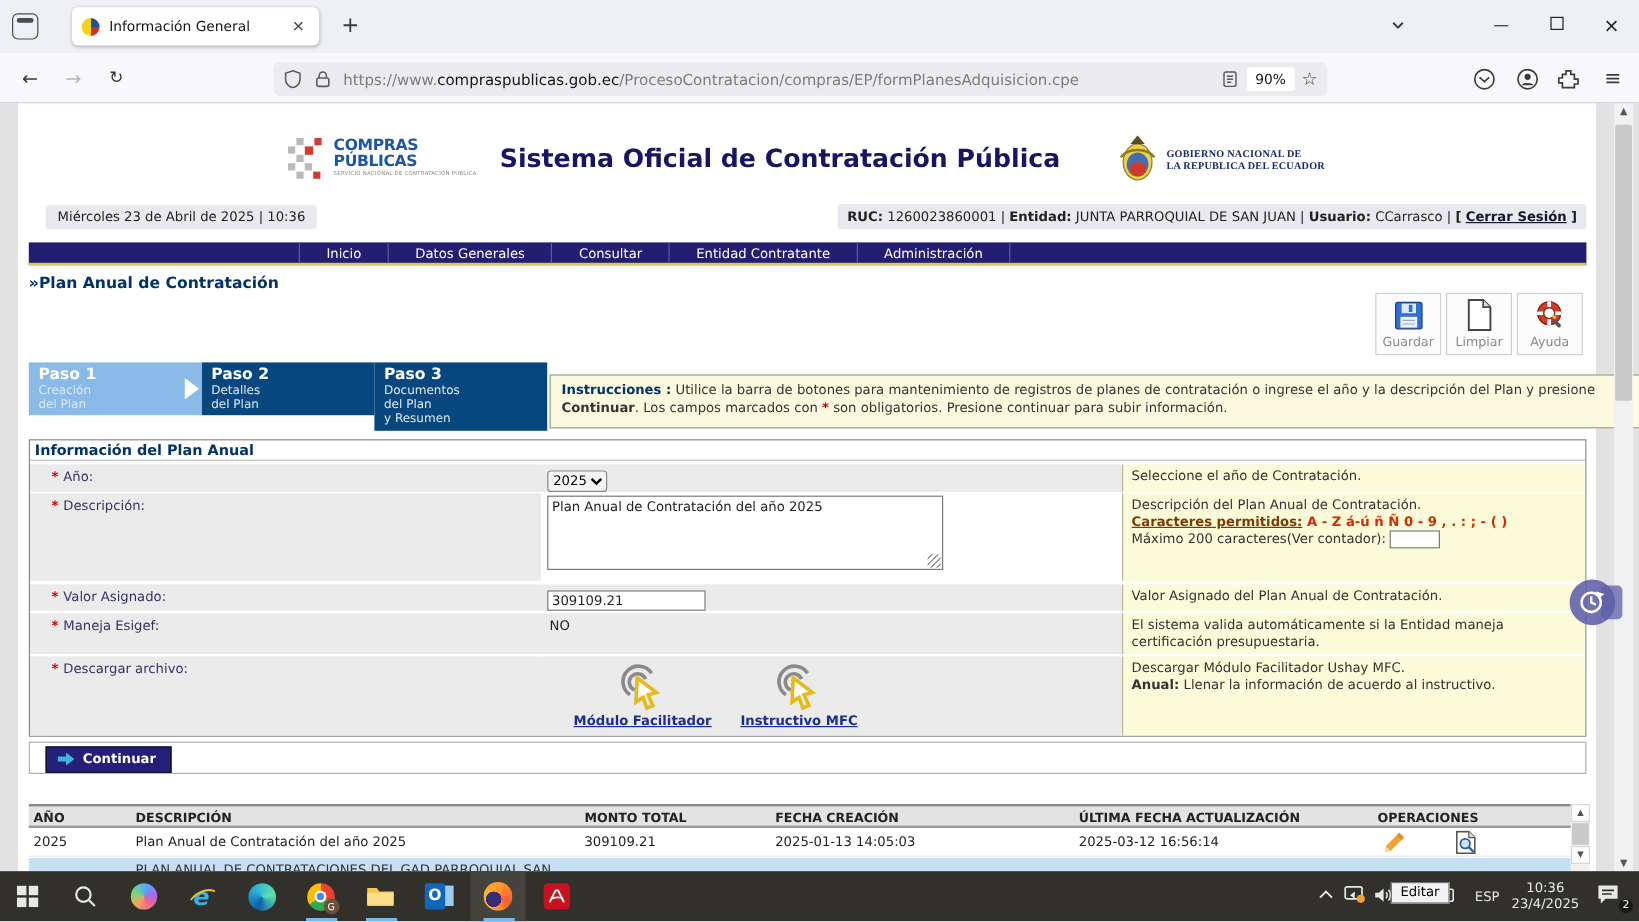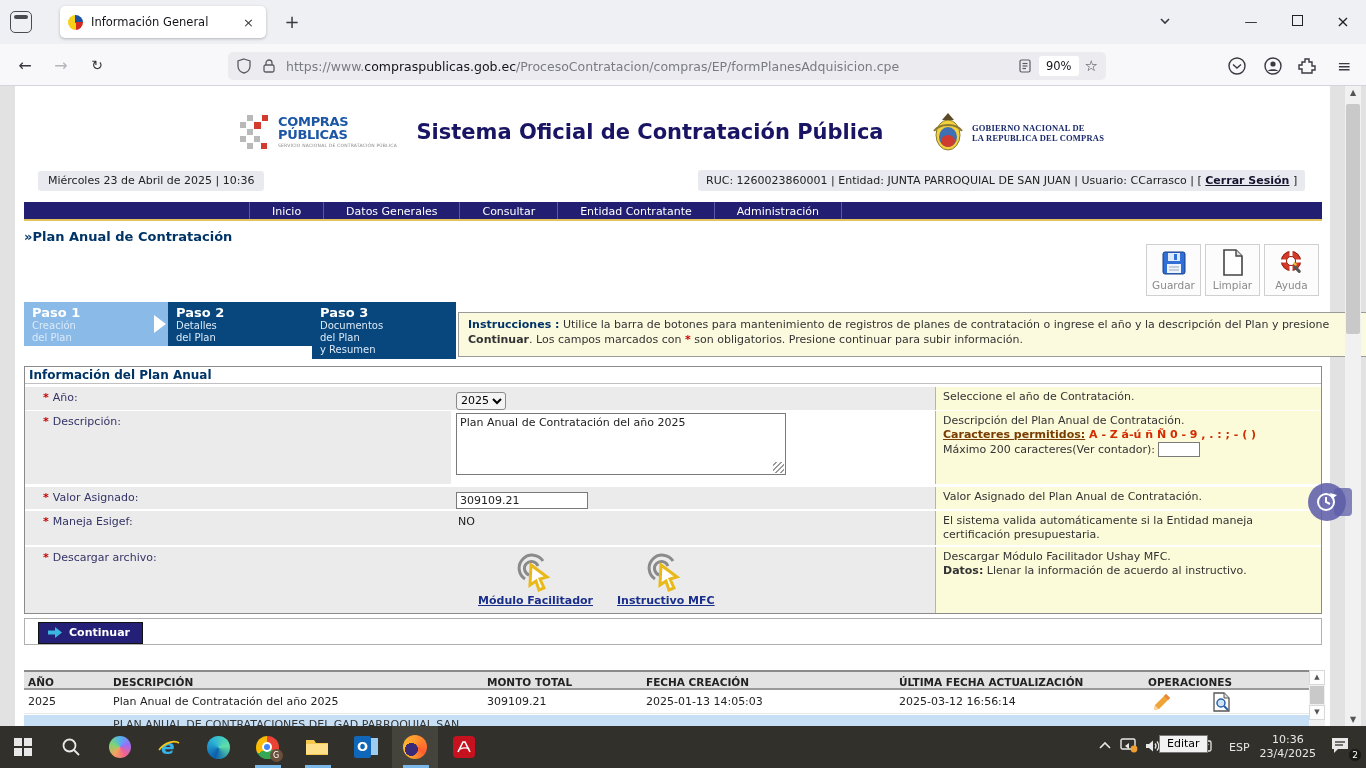--- a/index.html
+++ b/index.html
@@ -36,21 +36,21 @@
   .logo-cp-txt{margin-left:4px;}
   .logo-cp-line{font-size:13px;font-weight:bold;color:#1c56a4;line-height:13px;letter-spacing:-.3px;}
   .logo-cp-sub{font-size:4.5px;color:#888;letter-spacing:.2px;margin-top:2px;white-space:nowrap;}
   .site-title{position:absolute;top:34px;left:340px;width:620px;text-align:center;font-size:21px;font-weight:bold;color:#191464;}
   .gov{position:absolute;top:25px;left:930px;display:flex;align-items:center;}
   .gov-txt{margin-left:6px;}
   .gov-line{font-family:"Liberation Serif","DejaVu Serif",serif;font-size:8.5px;font-weight:bold;color:#1a2a6a;line-height:10px;letter-spacing:.2px;}
 
   .datebox{position:absolute;top:85px;left:38px;height:20px;background:#e9e9f0;border-radius:3px;padding:3px 10px;font-size:11px;color:#222;text-align:right;}
   .userbox{position:absolute;top:84px;left:698px;height:21px;background:#e9e9f0;border-radius:3px;padding:4px 8px;font-size:11px;color:#222;white-space:nowrap;}
-  .userbox b{font-weight:normal;}
+  .userbox b{font-weight:bold;}
   .logout{font-weight:bold;color:#15142e;text-decoration:underline;}
 
   .mainnav{position:absolute;top:116px;left:24px;width:1298px;height:19px;background:#221f72;border-bottom:2px solid #e3c35e;display:flex;padding-left:225px;}
   .mainnav .item{color:#fff;font-size:11px;line-height:19px;padding:0 22px;border-right:1px solid #5a57a5;}
   .mainnav .item:first-child{border-left:1px solid #5a57a5;}
 
   .breadcrumb{position:absolute;top:143px;left:24px;font-size:13px;font-weight:bold;color:#003366;}
 
   .actionbar{position:absolute;top:158px;left:1146px;display:flex;gap:4px;}
   .actbtn{width:55px;height:52px;background:#fcfcfc;border:1px solid #d0d0d0;display:flex;flex-direction:column;align-items:center;justify-content:center;}
@@ -219,21 +219,21 @@
     <div class="gov">
       <svg width="36" height="44" viewBox="0 0 36 44">
         <ellipse cx="18" cy="24" rx="12" ry="15" fill="#f3d03e" stroke="#8a7a30"></ellipse>
         <ellipse cx="18" cy="26" rx="9" ry="10" fill="#3f6fb5"></ellipse>
         <ellipse cx="18" cy="30" rx="7" ry="6" fill="#cf3b2e"></ellipse>
         <path d="M18 2l6 7h-12z" fill="#5a4a28"></path>
         <path d="M4 20c3-4 8-6 14-6s11 2 14 6" fill="none" stroke="#8a7a30" stroke-width="2"></path>
       </svg>
       <div class="gov-txt">
         <div class="gov-line">GOBIERNO NACIONAL DE</div>
-        <div class="gov-line">LA REPUBLICA DEL COMPRAS</div>
+        <div class="gov-line">LA REPUBLICA DEL ECUADOR</div>
       </div>
     </div>
 
     <div class="datebox">Miércoles 23 de Abril de 2025 | 10:36</div>
     <div class="userbox">
       <b>RUC:</b> <span>1260023860001</span>
       <span>|</span>
       <b>Entidad:</b> <span>JUNTA PARROQUIAL DE SAN JUAN</span>
       <span>|</span>
       <b>Usuario:</b> <span>CCarrasco</span>
@@ -365,21 +365,21 @@
                   <path d="M10 26a13 13 0 1118-18" fill="none" stroke="#8a8a8a" stroke-width="3"></path>
                   <path d="M14 22a7 7 0 119-9" fill="none" stroke="#8a8a8a" stroke-width="3"></path>
                   <polygon points="16,12 32,24 25,26 29,35 24,37 21,28 15,32" fill="#fff" stroke="#e8b918" stroke-width="3"></polygon>
                 </svg>
               <a>Instructivo MFC</a>
             </div>
           </div>
         </div>
         <div class="fh">
           <span>Descargar Módulo Facilitador Ushay MFC.</span><br>
-          <span class="nota-lab">Datos:</span><span> Llenar la información de acuerdo al instructivo.</span>
+          <span class="nota-lab">Anual:</span><span> Llenar la información de acuerdo al instructivo.</span>
         </div>
       </div>
     </div>
 
     <div class="continuebox">
       <div class="continue-btn">
         <svg width="14" height="11" viewBox="0 0 14 11">
             <polygon points="0,3.5 7,3.5 7,0 14,5.5 7,11 7,7.5 0,7.5" fill="#3ab6e0"></polygon>
           </svg>
         <span>Continuar</span>

